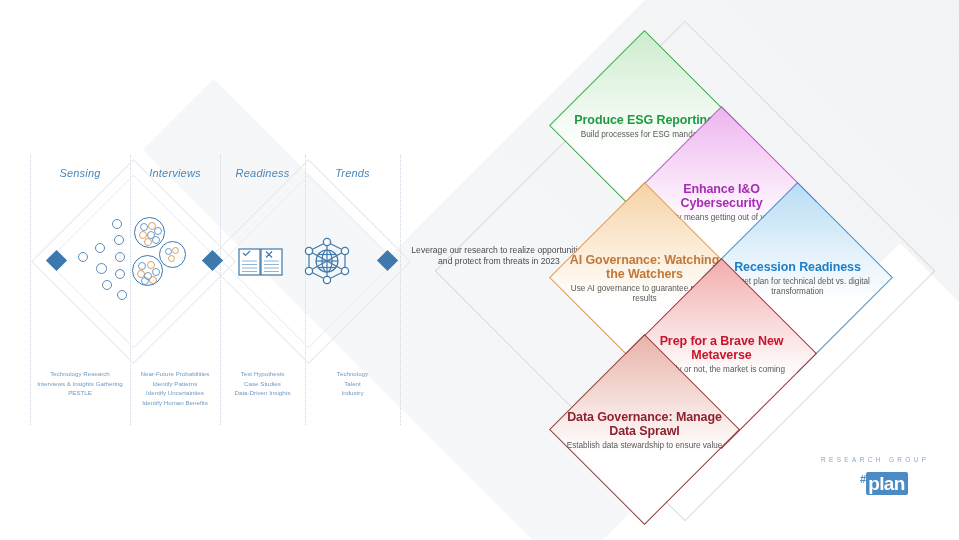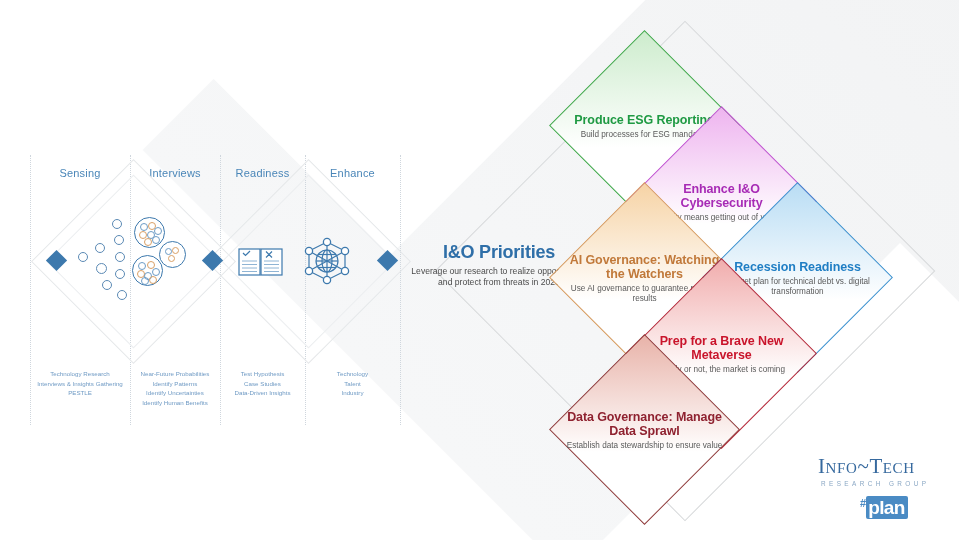--- a/index.html
+++ b/index.html
@@ -37,20 +37,21 @@
   
   #left-panel{position:absolute;left:30px;top:155px;width:370px;height:270px;}
 
   .col-sep{position:absolute;top:0;width:0;border-left:1px dotted #cfd6dd;height:270px;}
 
   .stage-label{
     position:absolute;top:12px;
     font-size:11px;color:#4a86b8;font-weight:400;
     text-align:center;white-space:nowrap;
     letter-spacing:.2px;
+    font-style:italic;
   }
 
   .lp-diamond{
     position:absolute;border:1px solid #e6e8ea;background:transparent;
     transform:rotate(45deg);
   }
   .lp-diamond.inner{border-color:#eceef0;}
 
   .node-diamond{
     position:absolute;width:15px;height:15px;background:#3d79ad;
@@ -157,21 +158,21 @@
 
     <div class="col-sep" style="left:0px;"></div>
     <div class="col-sep" style="left:100px;"></div>
     <div class="col-sep" style="left:190px;"></div>
     <div class="col-sep" style="left:275px;"></div>
     <div class="col-sep" style="left:370px;"></div>
 
     <div class="stage-label" style="left:0px;width:100px;">Sensing</div>
     <div class="stage-label" style="left:100px;width:90px;">Interviews</div>
     <div class="stage-label" style="left:190px;width:85px;">Readiness</div>
-    <div class="stage-label" style="left:275px;width:95px;">Enhance</div>
+    <div class="stage-label" style="left:275px;width:95px;">Trends</div>
 
     <div class="lp-diamond" style="left:31px;top:34px;width:143px;height:143px;"></div>
     <div class="lp-diamond inner" style="left:42px;top:45px;width:121px;height:121px;"></div>
     <div class="lp-diamond" style="left:206px;top:34px;width:143px;height:143px;"></div>
     <div class="lp-diamond inner" style="left:217px;top:45px;width:121px;height:121px;"></div>
 
     <div class="node-diamond" style="left:19px;top:98px;"></div>
     <div class="node-diamond" style="left:175px;top:98px;"></div>
     <div class="node-diamond" style="left:350px;top:98px;"></div>
 
@@ -280,21 +281,20 @@
     <div class="bottom-label" style="left:275px;top:214px;width:95px;">
       <span>Technology</span>
       <span>Talent</span>
       <span>Industry</span>
     </div>
   </div>
 
   <div id="cluster">
 
     <div id="center-text">
-      <div class="ct-title">I&amp;O Priorities</div>
       <div class="ct-sub">Leverage our research to realize opportunities and protect from threats in 2023</div>
     </div>
 
     <div class="dia" style="left:577px;top:58px;border-color:#3ea949;background:linear-gradient(135deg,#cdeccd 0%,#ffffff 62%);">
       <div class="inner">
         <div class="t" style="color:#1f9a43;">Produce ESG Reporting</div>
         <div class="s">Build processes for ESG mandates</div>
       </div>
     </div>
 
@@ -328,18 +328,17 @@
 
     <div class="dia" style="left:577px;top:362px;border-color:#8f3a3a;background:linear-gradient(135deg,#e8b3a9 0%,#ffffff 62%);">
       <div class="inner">
         <div class="t" style="color:#8f2230;">Data Governance: Manage Data Sprawl</div>
         <div class="s">Establish data stewardship to ensure value</div>
       </div>
     </div>
   </div>
 
   <div id="logo">
-    <div class="lg-main"><span>I</span><span class="sm">NFO</span><span>~</span><span>T</span><span class="sm">ECH</span></div>
     <div class="lg-sub">RESEARCH GROUP</div>
     <div class="lg-badge"><span class="hash">#</span><span class="itrg">plan</span></div>
   </div>
 
 </div>
 
 </body></html>

